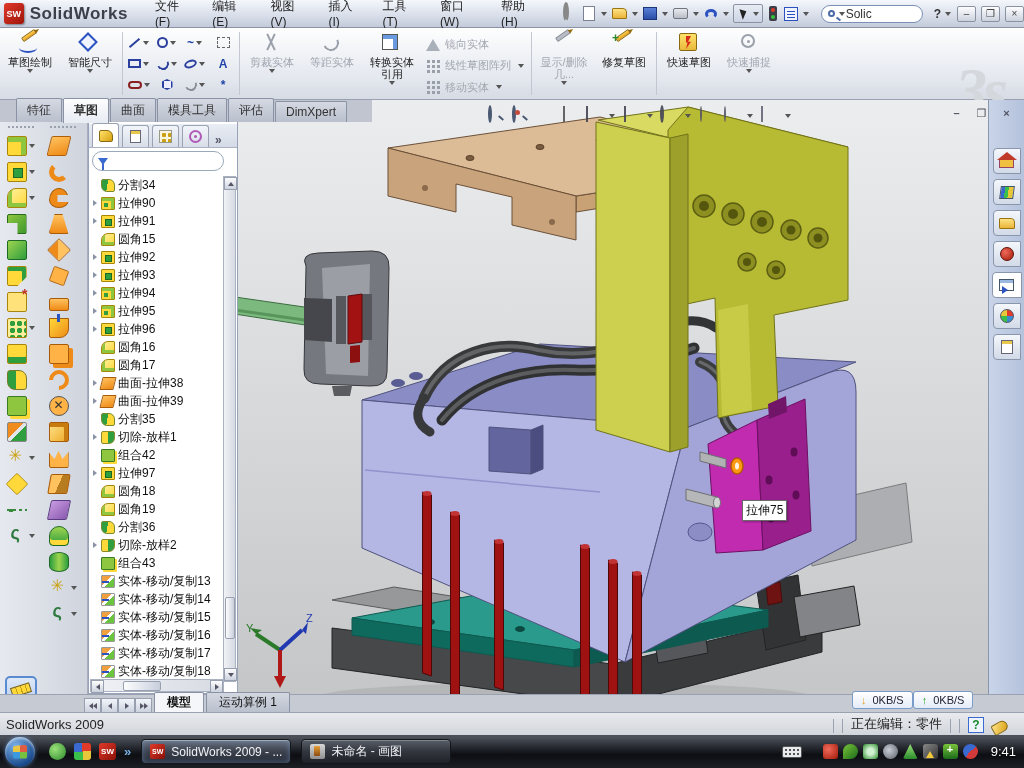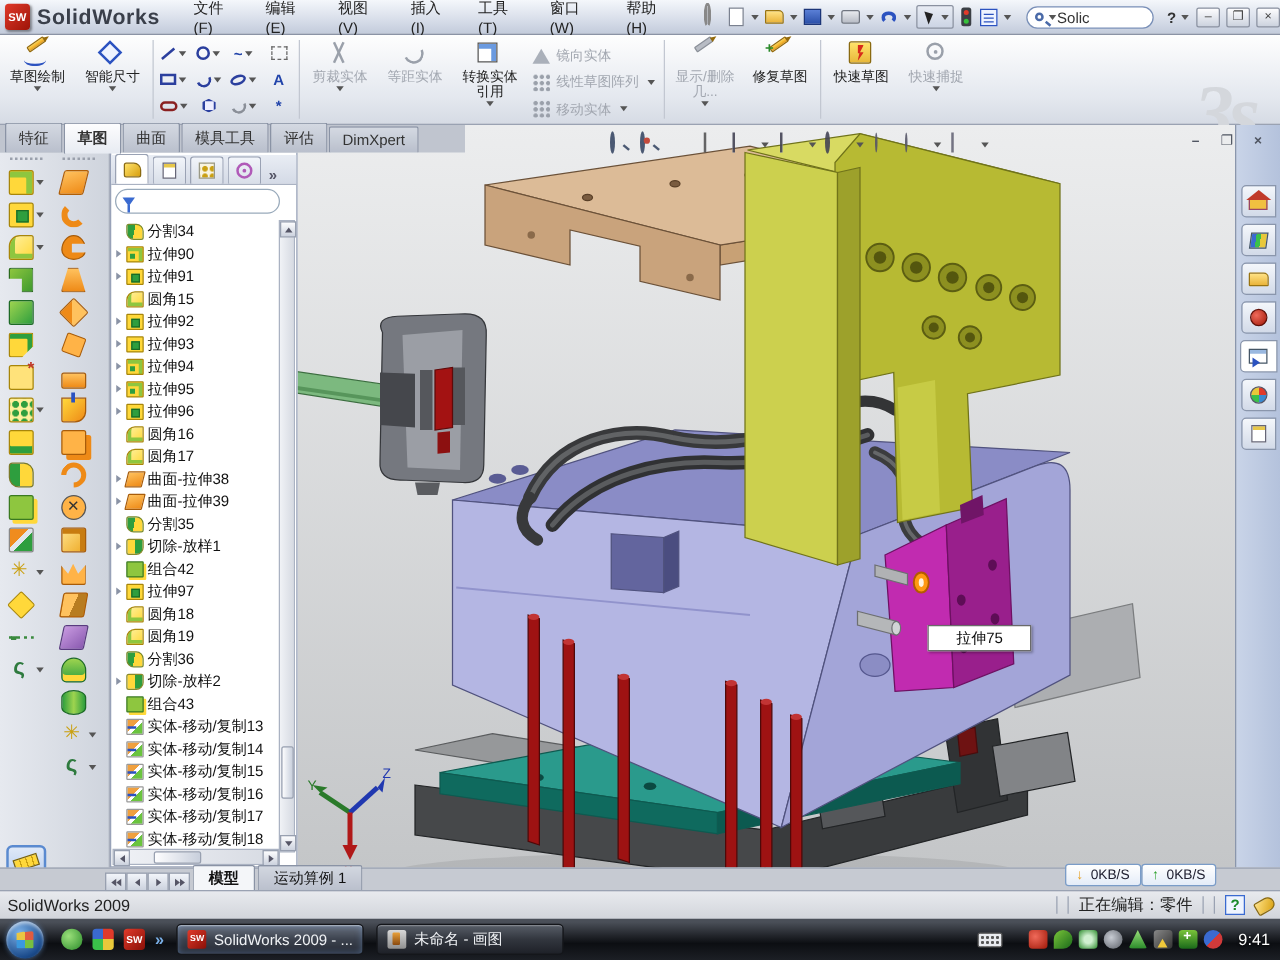--- a/index.html
+++ b/index.html
@@ -62,21 +62,21 @@
   .e-circ{width:11px;height:11px;border:2px solid #2b3f9e;border-radius:50%}
   .e-arc{width:12px;height:12px;border:2px solid #2b3f9e;border-radius:50%;border-top-color:transparent;border-left-color:transparent;transform:rotate(20deg)}
   .e-ell{width:13px;height:8px;border:2px solid #2b3f9e;border-radius:50%;transform:rotate(-20deg)}
   .e-poly{width:11px;height:11px;background:#eef;border:2px solid #2b3f9e;clip-path:polygon(50% 0,100% 25%,100% 75%,50% 100%,0 75%,0 25%)}
   .e-dash{width:13px;height:11px;border:1px dashed #666}
   .rapid-ic{position:absolute;left:3px;top:2px;width:18px;height:18px;background:linear-gradient(#ffe26a,#e8b83a);border:1px solid #8a6a10;border-radius:2px}
   .rapid-ic::after{content:"";position:absolute;left:6px;top:2px;width:5px;height:13px;background:#d82a1a;clip-path:polygon(0 0,100% 0,40% 45%,100% 45%,0 100%,30% 50%,0 50%)}
   #watermark{right:20px;top:26px;font-family:"Liberation Serif","DejaVu Serif",serif;font-style:italic;font-size:64px;color:#d4d7dc;font-weight:bold;letter-spacing:-4px}
 
   
-  #tabrow{left:0;top:100px;width:372px;height:22px;background:#c0c5cf;display:flex;align-items:flex-end;padding-left:4px;z-index:5}
+  #tabrow{left:0;top:100px;width:372px;height:22px;background:#c0c5cf;display:flex;align-items:flex-end;padding-left:16px;z-index:5}
   .vtab{padding:3px 10px 3px;border:1px solid #8a93a5;border-bottom:none;background:linear-gradient(#d4d9e2,#b9bfcc);margin-right:1px;font-size:12px;color:#333;border-radius:2px 2px 0 0}
   .vtab.active{background:linear-gradient(#fdfdfe,#e7ebf2);font-weight:bold;position:relative;top:1px;padding-bottom:4px}
 
   
   #lefttools{left:0;top:122px;width:88px;height:572px;background:linear-gradient(90deg,#e6e9ef,#cfd4dd);border-right:1px solid #a8aebc;z-index:4;display:flex}
   .tcol{width:42px;display:flex;flex-direction:column;align-items:center;padding-top:2px}
   .grip{width:26px;height:4px;border-top:2px dotted #9aa0ac;margin:2px 0 3px}
   .trow{height:26px;display:flex;align-items:center}
   .q{width:20px;height:20px;border-radius:2px;position:relative}
   .gy{background:#ffd83a;border:1px solid #a8860a;box-shadow:inset -5px 5px 0 #8ec63f}
@@ -172,21 +172,21 @@
   .h-mag::after{content:"";position:absolute;left:10px;top:10px;width:6px;height:2px;background:#3a4a66;transform:rotate(40deg)}
   .h-dot::before{content:"";position:absolute;left:3px;top:3px;width:5px;height:5px;background:#c03a2a;border-radius:50%}
   .h-pen{width:12px;height:4px;background:#3a6ad0;transform:rotate(-35deg);margin-top:7px;border-radius:2px}
   .h-sec{width:12px;height:12px;background:linear-gradient(135deg,#e8a03a 0 50%,#3a6ad0 50%);margin:3px;border:1px solid #555}
   .h-cube{width:13px;height:13px;background:#dfe4ee;border:1px solid #445;box-shadow:inset -4px 4px 0 #8ab0e0;margin:2px}
   .h-glass{width:14px;height:7px;border:2px solid #445;border-radius:50% 50% 50% 50%;margin-top:5px}
   .h-sphere{width:14px;height:14px;border-radius:50%;background:conic-gradient(#e03a2a 0 25%,#3a8ad0 25% 50%,#3ac04a 50% 75%,#e8c83a 75%);margin:2px;border:1px solid #556}
   .h-scene{width:15px;height:11px;background:linear-gradient(#bcd8f0 0 55%,#8ec63f 55%);border:1px solid #667;margin:3px 1px}
   .docbtn{width:21px;height:17px;text-align:center;font-size:11px;line-height:15px;color:#505662;font-weight:bold}
   #docbtns{left:946px;top:106px;display:flex;gap:4px;z-index:6}
-  #tooltip{left:742px;top:500px;background:#fff;border:1px solid #6a6a6a;padding:1px 22px;font-size:12px;z-index:7;box-shadow:1px 1px 2px rgba(0,0,0,.3)}
+  #tooltip{left:742px;top:500px;background:#fff;border:1px solid #6a6a6a;padding:1px 3px;font-size:12px;z-index:7;box-shadow:1px 1px 2px rgba(0,0,0,.3)}
 
   
   #taskpane{left:988px;top:100px;width:36px;height:594px;background:linear-gradient(90deg,#c9d4e8,#b4c2dc);border-left:1px solid #8a96ac;z-index:5;display:flex;flex-direction:column;align-items:center;padding-top:48px;gap:5px}
   .tp-btn{width:28px;height:26px;border:1px solid #8a96ac;border-radius:4px 0 0 4px;background:linear-gradient(#f4f7fb,#d2dae8);display:flex;align-items:center;justify-content:center}
   .tp-btn.active{background:#fff;width:30px}
   .tp-home{width:15px;height:9px;background:#f0c040;border:1px solid #946;position:relative;margin-top:5px}
   .tp-home::before{content:"";position:absolute;left:-3px;top:-8px;border-left:10px solid transparent;border-right:10px solid transparent;border-bottom:8px solid #c03a2a}
   .tp-lib{width:14px;height:13px;background:linear-gradient(90deg,#3a6ad0 0 30%,#3ac04a 30% 60%,#e8c83a 60%);border:1px solid #456;transform:skewX(-8deg)}
   .tp-fold{width:16px;height:11px;background:linear-gradient(#ffe285,#eab43a);border:1px solid #9a7410;border-radius:1px 4px 1px 1px}
   .tp-tool{width:14px;height:14px;border-radius:50%;background:radial-gradient(circle at 35% 35%,#f06a5a,#a01808);border:1px solid #601008}
@@ -195,21 +195,21 @@
   .tp-doc{width:12px;height:14px;background:#fff;border:1px solid #667;box-shadow:inset 0 3px 0 #e8c84a}
 
   
   #doctabs{left:0;top:694px;width:1024px;height:19px;background:#c6cad2;border-top:1px solid #9aa2b2;display:flex;align-items:flex-end;z-index:6}
   #navbtns{display:flex;margin-left:84px}
   .navb{width:17px;height:15px;background:linear-gradient(#f2f5fa,#ccd2de);border:1px solid #98a0b0;display:flex;align-items:center;justify-content:center}
   .dtab{padding:1px 12px 2px;border:1px solid #8a93a5;border-bottom:none;background:linear-gradient(#d2d7e0,#b9bfcc);font-size:12px;margin-left:2px;border-radius:2px 2px 0 0}
   .dtab.active{background:#f4f6f9;font-weight:bold}
   #statusbar{left:0;top:712px;width:1024px;height:23px;background:linear-gradient(#e8eaee,#d2d5db);border-top:1px solid #9aa2b2;display:flex;align-items:center;z-index:6}
   #status-left{margin-left:6px;color:#222;font-size:13px}
-  #status-right{position:absolute;right:4px;display:flex;align-items:center;gap:8px}
+  #status-right{position:absolute;right:16px;display:flex;align-items:flex-end;gap:8px}
   .ssep{width:1px;height:14px;background:#9aa2b2}
   #editing{font-size:13px;color:#222}
   .q-ic{width:16px;height:16px;border:1px solid #3a6ad0;background:#eef4ff;color:#1a8a2a;font-weight:bold;font-size:12px;text-align:center;line-height:14px}
   .tag-ic{width:16px;height:11px;background:linear-gradient(135deg,#ffe285,#d8a010);border:1px solid #8a6a10;border-radius:2px 6px 6px 2px;transform:rotate(-30deg)}
   #netmeter{left:852px;top:691px;display:flex;z-index:8}
   .net-cell{display:flex;align-items:center;gap:6px;background:linear-gradient(#ffffff,#e4ecf8);border:1px solid #7a9cc8;border-radius:3px;height:18px;padding:0 8px;font-size:11px;color:#223}
   .arr-d{color:#e8a020;font-weight:bold}
   .arr-u{color:#2aa02a;font-weight:bold}
 
   

